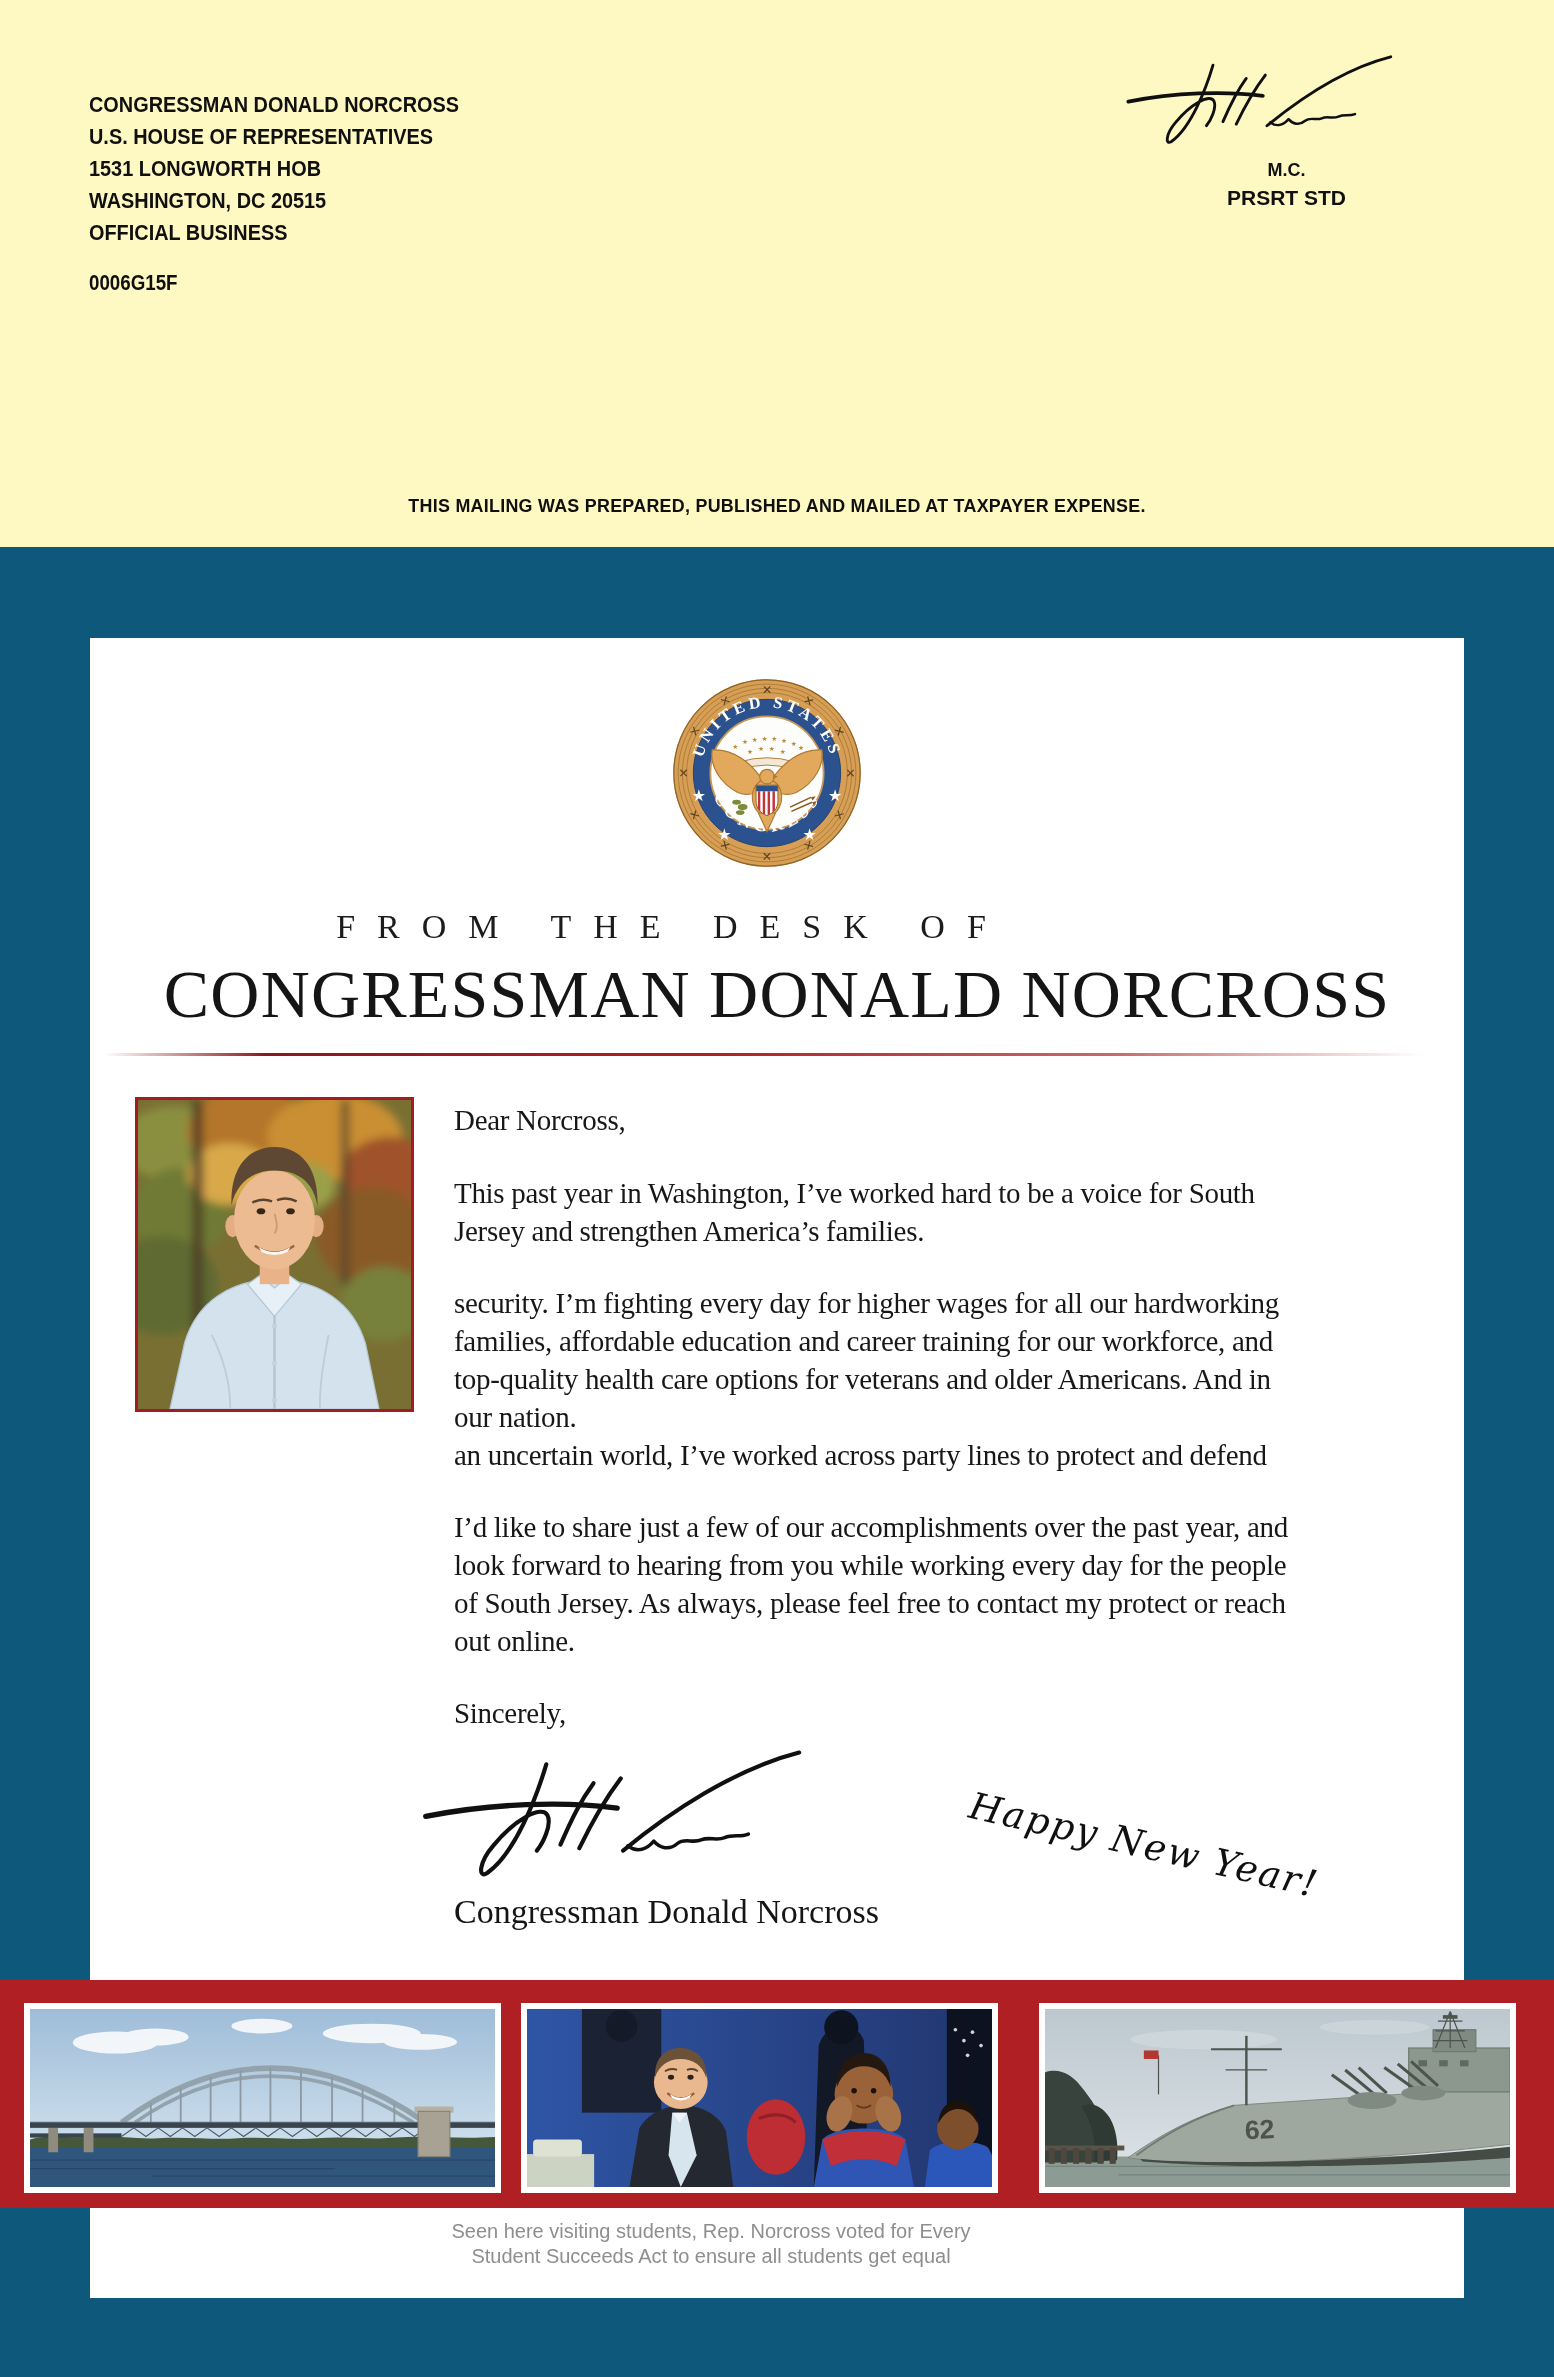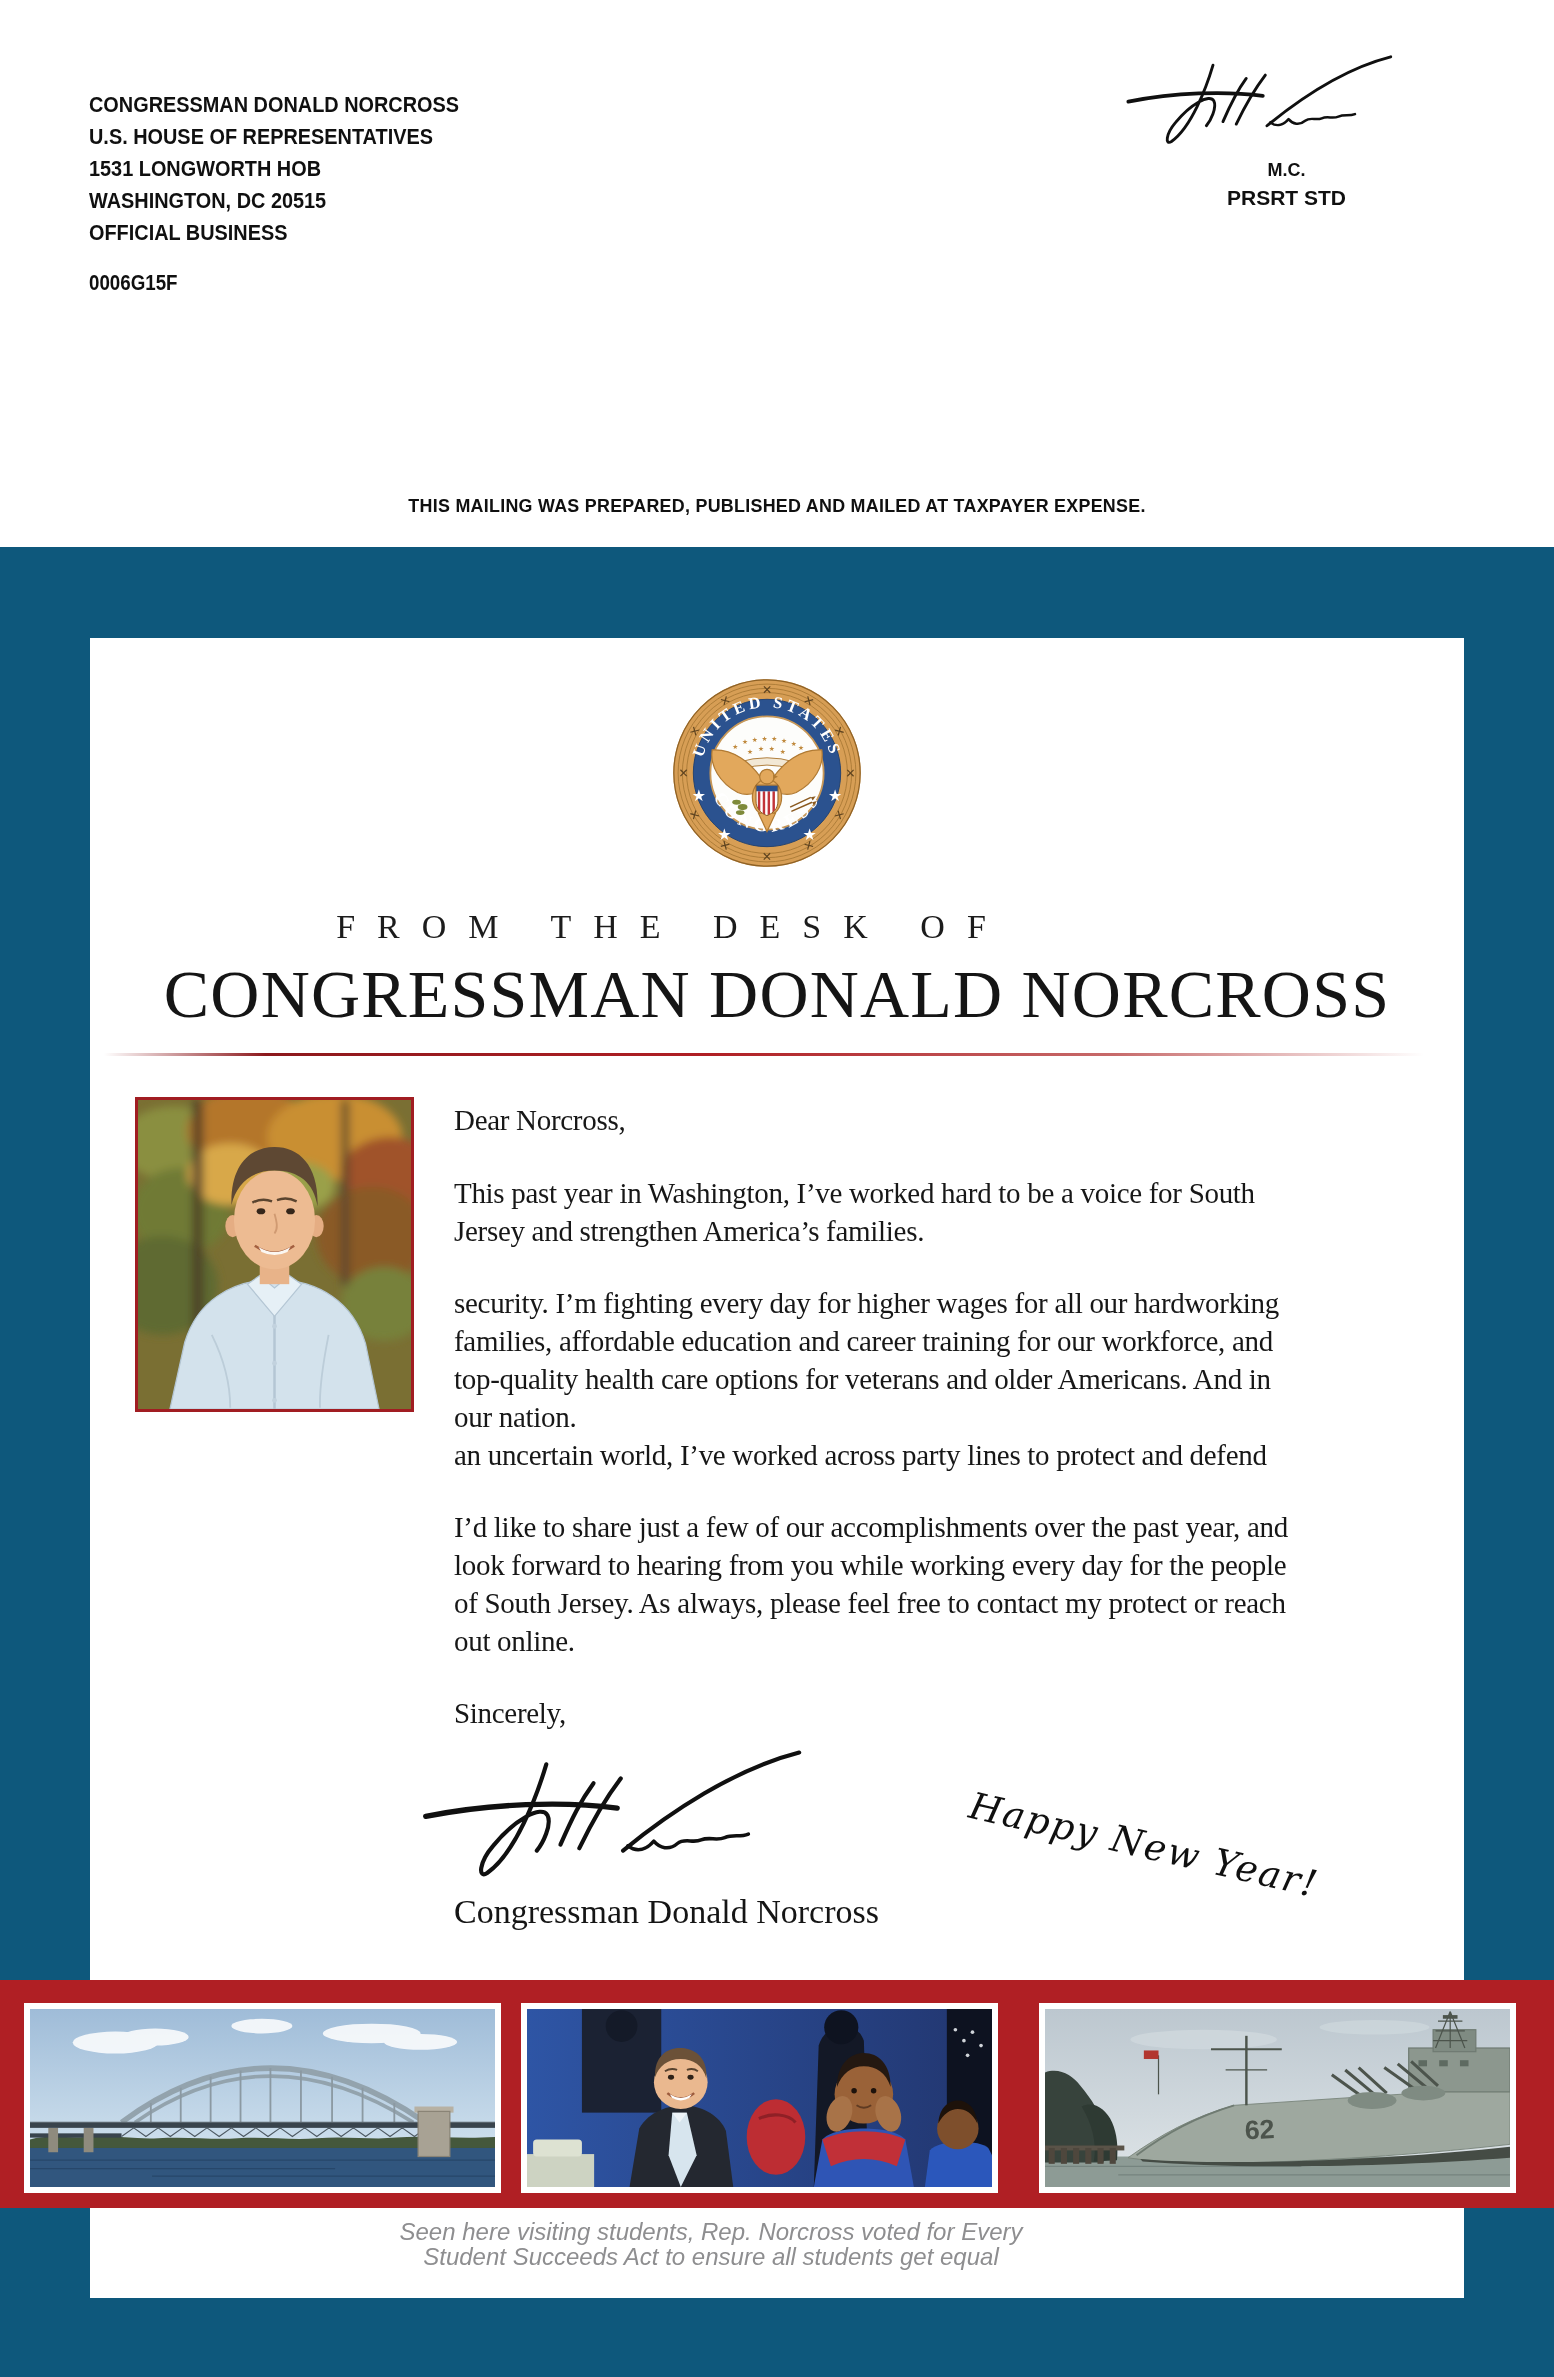--- a/index.html
+++ b/index.html
@@ -1,16 +1,16 @@
 <!DOCTYPE html>
 <html style="font-size:9.8px"><head>
 <meta charset="utf-8">
 <style>
   html,body{margin:0;padding:0;background:#666;}
-  .page{position:relative;width:1554px;height:2377px;background:#ffffff;overflow:hidden;
+  .page{position:relative;width:1554px;height:2377px;background:#fef9c3;overflow:hidden;
         font-family:"Liberation Serif",serif;color:#141414;}
   .abs{position:absolute;}
 
   
   .return-address{left:89px;top:89px;font-family:"Liberation Sans",sans-serif;
     font-weight:700;font-size:22.6px;line-height:32px;letter-spacing:0px;color:#101010;
     transform:scaleX(.88);transform-origin:0 0;white-space:nowrap;}
   .mail-code{left:89px;top:271px;font-family:"Liberation Sans",sans-serif;font-weight:700;
     font-size:21.3px;color:#101010;transform:scaleX(.88);transform-origin:0 0;}
   .frank-sig{left:1125px;top:48px;width:274px;height:109px;}
@@ -53,21 +53,21 @@
 
   
   .red-band{left:0;top:1980px;width:1554px;height:228px;background:#B01F24;}
   .photo-frame{top:2003px;height:190px;width:477px;background:#ffffff;box-sizing:border-box;
     padding:6.1px;}
   .photo-frame svg{display:block;width:465px;height:178px;}
   .pf1{left:24.4px;} .pf2{left:521px;} .pf3{left:1039px;}
 
   
   .caption{left:90px;top:2219px;width:1242px;text-align:center;
-    font-family:"Liberation Sans",sans-serif;font-style:italic;font-size:24px;
+    font-family:"Liberation Sans",sans-serif;font-size:20px;
     line-height:25px;color:#8E8E90;}
 </style>
 </head>
 <body>
 
 <div class="page">
 
   <svg width="0" height="0" style="position:absolute" aria-hidden="true">
     <defs>
       <g id="sig" fill="none" stroke="#101010" stroke-linecap="round" stroke-linejoin="round">

